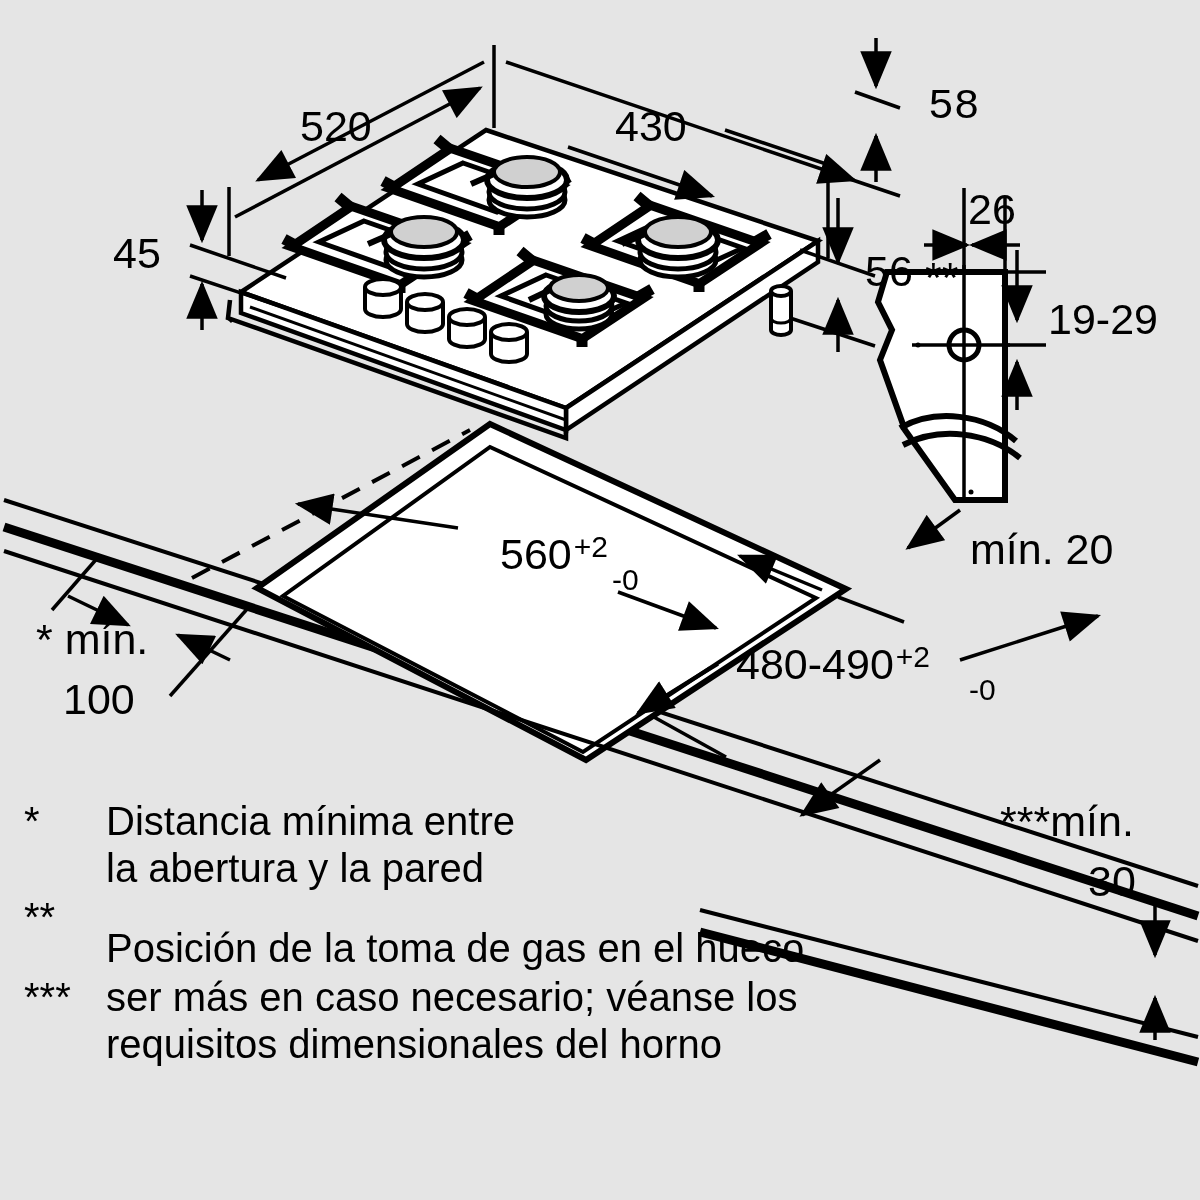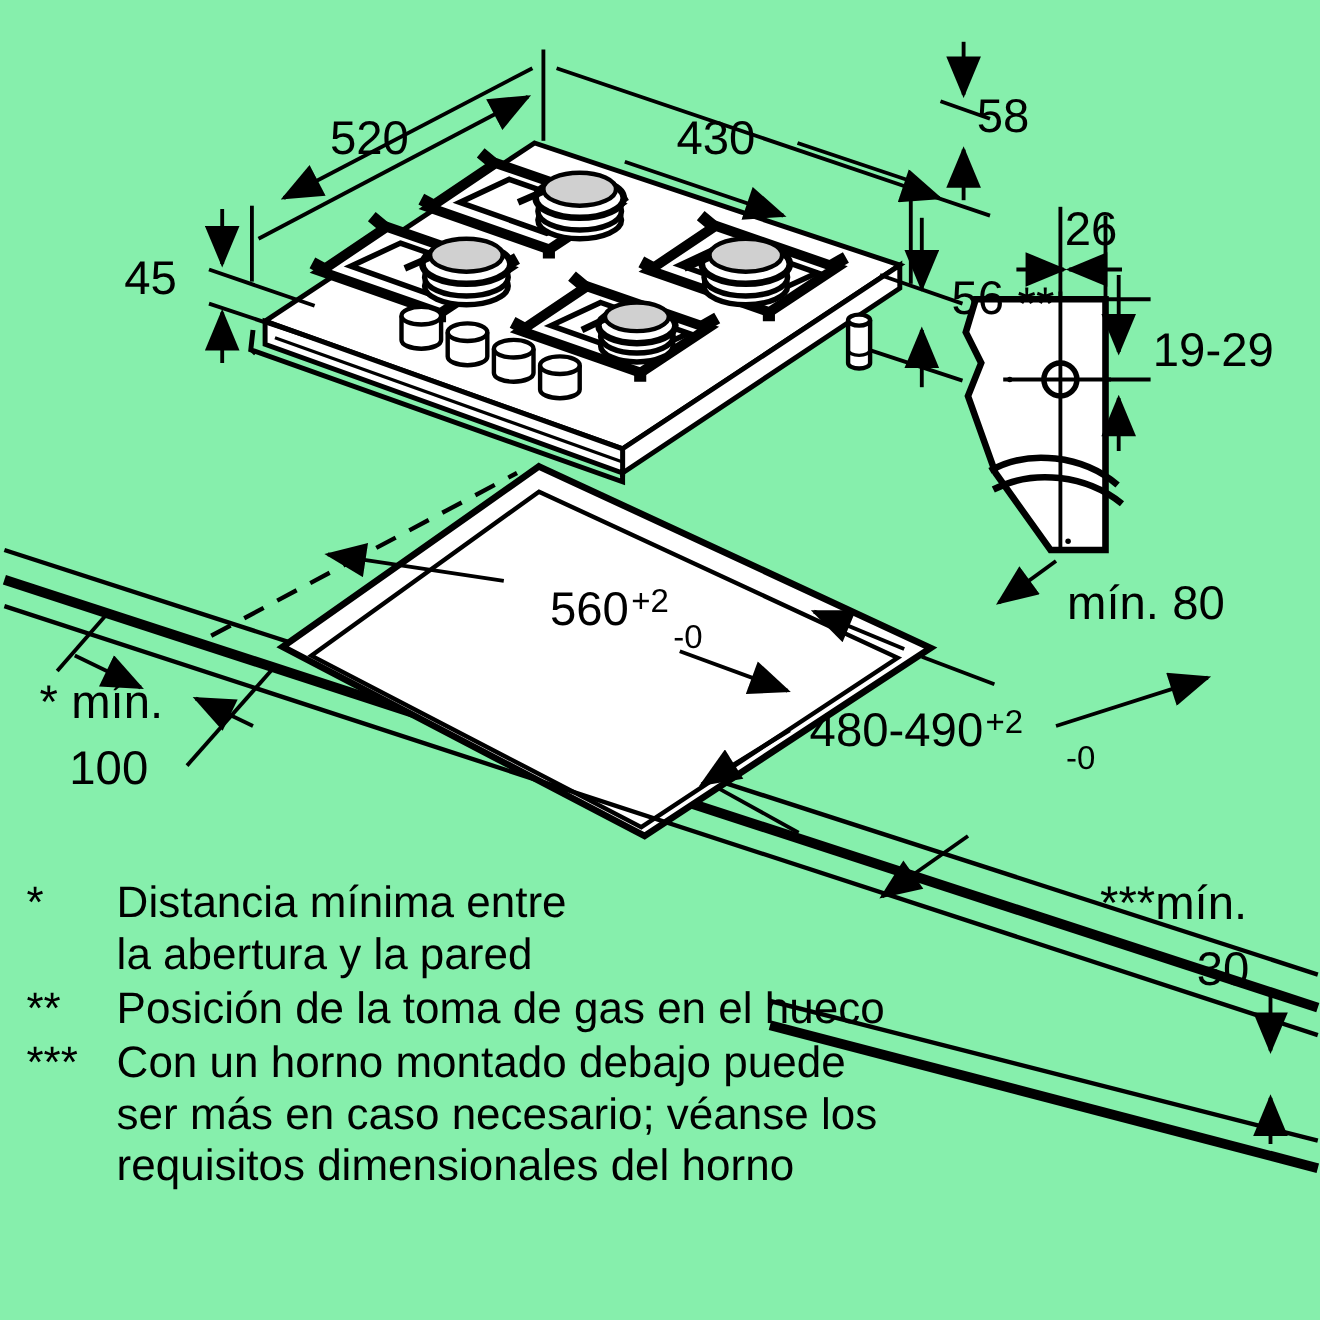--- a/index.html
+++ b/index.html
@@ -1,17 +1,17 @@
 <!DOCTYPE html>
 <html><head>
 <meta charset="utf-8">
 <style>
   html,body{margin:0;padding:0;background:#fff;}
   body{width:1200px;height:1200px;overflow:hidden;font-family:"Liberation Sans",sans-serif;}
-  #stage{position:relative;width:1200px;height:1200px;background:#86efac;}
+  #stage{position:relative;width:1200px;height:1200px;background:#e5e5e5;}
   svg{position:absolute;left:0;top:0;}
   .lbl{position:absolute;color:#000;font-family:"Liberation Sans",sans-serif;white-space:pre;line-height:1;}
   .dim{font-size:43px;}
   .note{font-size:40px;line-height:47px;}
   .sup{font-size:30px;}
   .tolbox{position:absolute;display:inline-block;margin-left:28px;}
 </style>
 </head>
 <body>
 
@@ -251,33 +251,33 @@
     <path d="M1155,1040 L1155,998" marker-end="url(#ah)"></path>
   </g>
 
   </g>
 </svg>
 
 <div class="lbl dim" style="left:300px;top:105px;">520</div>
 
 <div class="lbl dim" style="left:615px;top:105px;">430</div>
 
-<div class="lbl dim" style="left:888px;top:85px;">58</div>
+<div class="lbl dim" style="left:928px;top:85px;font-family:Liberation Mono, monospace;">58</div>
 
 <div class="lbl dim" style="left:113px;top:232px;">45</div>
 
 <div class="lbl dim" style="left:845px;top:250px;margin-left:20px;">56</div>
 
 <div class="lbl dim" style="left:968px;top:188px;">26</div>
 
 <div class="lbl dim" style="left:925px;top:256px;">**</div>
 
 <div class="lbl dim" style="left:1048px;top:298px;">19-29</div>
 
-<div class="lbl dim" style="left:970px;top:528px;">mín. 80</div>
+<div class="lbl dim" style="left:970px;top:528px;">mín. 20</div>
 
 <div class="tolbox" style="left:472px;top:533px;">
   <span class="lbl dim" style="position:relative;left:0;top:0;">560</span><span class="lbl sup" style="position:relative;left:2px;top:-12px;">+2</span><span class="lbl sup" style="position:absolute;left:112px;top:32px;">-0</span>
 </div>
 
 <div class="tolbox" style="left:708px;top:643px;">
   <span class="lbl dim" style="position:relative;left:0;top:0;">480-490</span><span class="lbl sup" style="position:relative;left:2px;top:-12px;">+2</span><span class="lbl sup" style="position:absolute;left:233px;top:32px;">-0</span>
 </div>
 
 
@@ -293,28 +293,27 @@
     <div class="note" style="position:relative;width:82px;flex:none;">*</div>
     <div>
       <div class="note" style="position:relative;">Distancia mínima entre</div>
       <div class="note" style="position:relative;">la abertura y la pared</div>
     </div>
   </div>
 
   <div style="display:flex;margin-top:2px;">
     <div class="note" style="position:relative;width:82px;flex:none;">**</div>
     <div>
-      <div class="note" style="position:relative;">Posición de la toma de gas en el hueco</div>
+      <div class="note" style="position:relative;margin-top:31px;">Posición de la toma de gas en el hueco</div>
     </div>
   </div>
 
   <div style="display:flex;margin-top:2px;">
     <div class="note" style="position:relative;width:82px;flex:none;">***</div>
     <div>
-      <div class="note" style="position:relative;">Con un horno montado debajo puede</div>
       <div class="note" style="position:relative;">ser más en caso necesario; véanse los</div>
       <div class="note" style="position:relative;">requisitos dimensionales del horno</div>
     </div>
   </div>
 
 </div>
 
 
 </div>
 

